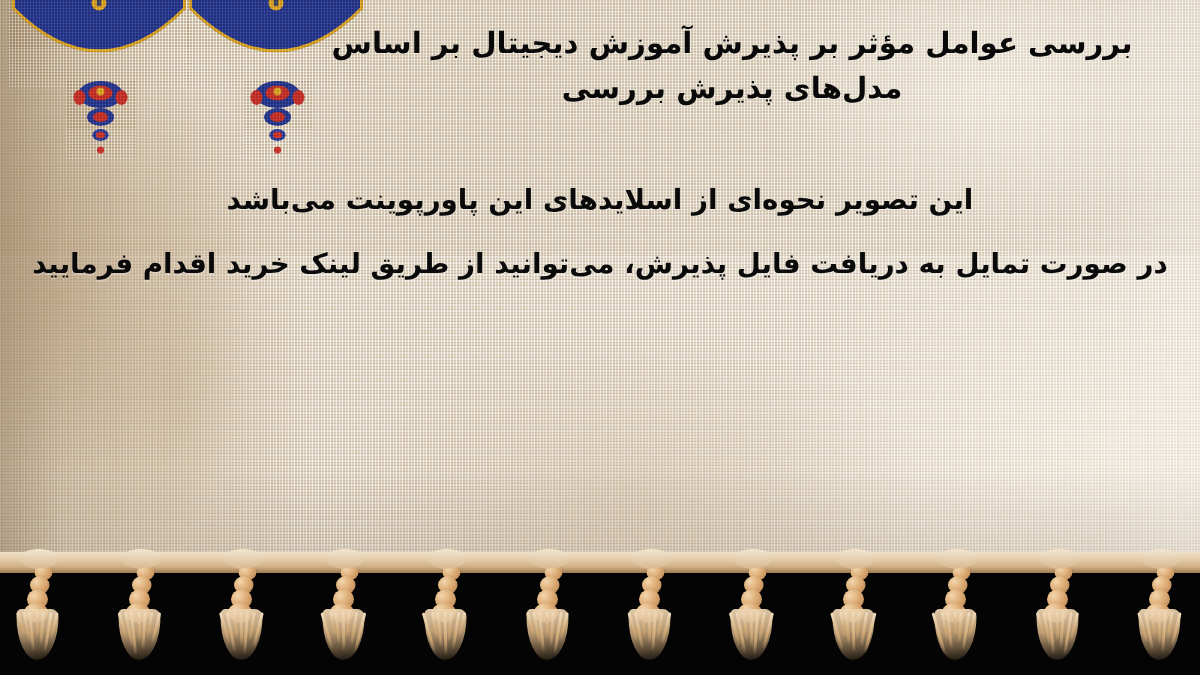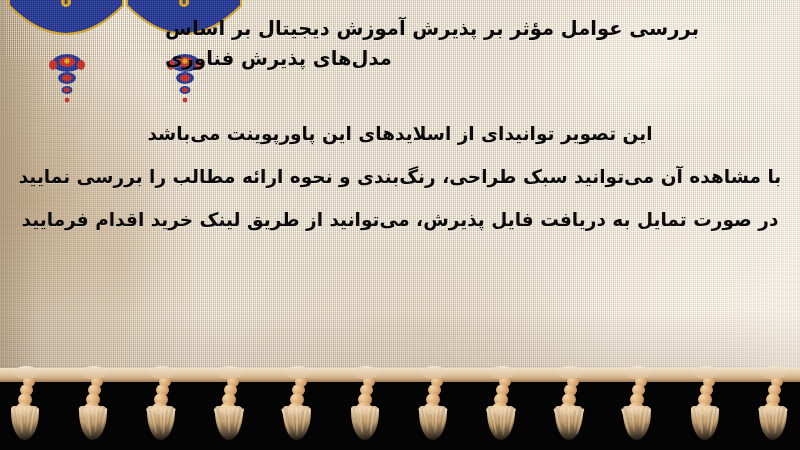--- a/index.html
+++ b/index.html
@@ -98,22 +98,22 @@
     filter:blur(.25px);
   }
   .strand{
     position:absolute;width:1.6px;border-radius:1px;
     background:linear-gradient(180deg,#f0dcbd,#c8a madre,#8e6a44 85%,rgba(60,44,28,0));
     background:linear-gradient(180deg,#f0dcbd 0%,#cfa876 60%,rgba(80,58,36,0) 100%);
   }
 
   
   .title-block{
-    position:absolute;right:35px;top:14px;width:600px;
-    text-align:left;direction:rtl;
+    position:absolute;right:12px;top:14px;width:600px;
+    text-align:center;direction:rtl;
   }
   .title-line{
     font-family:"DejaVu Sans","Liberation Sans",sans-serif;
     font-weight:700;color:#09090a;
     font-size:19.5px;line-height:30px;
     letter-spacing:0px;
     text-shadow:0 1px 0 rgba(255,255,255,.28);
     white-space:nowrap;
   }
   .body-block{
@@ -241,26 +241,25 @@
       <ellipse cx="23" cy="24" rx="5" ry="3.4" fill="#c0322a"></ellipse>
       <ellipse cx="23" cy="36" rx="5.5" ry="4" fill="#2a3a8c"></ellipse>
       <ellipse cx="23" cy="36" rx="3" ry="2.2" fill="#c0322a"></ellipse>
       <circle cx="23" cy="46" r="2.4" fill="#c0322a"></circle>
     </svg>
     <div class="weave-px"></div>
   </div>
 
   <div class="title-block">
     <div class="title-line">بررسی عوامل مؤثر بر پذیرش آموزش دیجیتال بر اساس</div>
-    <div class="title-line">مدل‌های پذیرش فناوری</div>
+    <div class="title-line">مدل‌های پذیرش بررسی</div>
   </div>
 
   <div class="body-block">
-    <div class="body-line">این تصویر توانید‌ای از اسلایدهای این پاورپوینت می‌باشد</div>
-    <div class="body-line">با مشاهده آن می‌توانید سبک طراحی، رنگ‌بندی و نحوه ارائه مطالب را بررسی نمایید</div>
+    <div class="body-line">این تصویر نحوه‌ای از اسلایدهای این پاورپوینت می‌باشد</div>
     <div class="body-line">در صورت تمایل به دریافت فایل پذیرش، می‌توانید از طریق لینک خرید اقدام فرمایید</div>
   </div>
 
   <div class="carpet-band">
     <div class="carpet-edge"></div>
     <div id="fringe-host">
         <div class="tassel" style="left: 9px;">
           <div class="knot" style="left: 14px; top: 0px; width: 12px; height: 11px;"></div>
           <div class="knot" style="left: 11px; top: 8px; width: 13px; height: 12px;"></div>
           <div class="knot" style="left: 9px; top: 17px; width: 14px; height: 13px;"></div>

